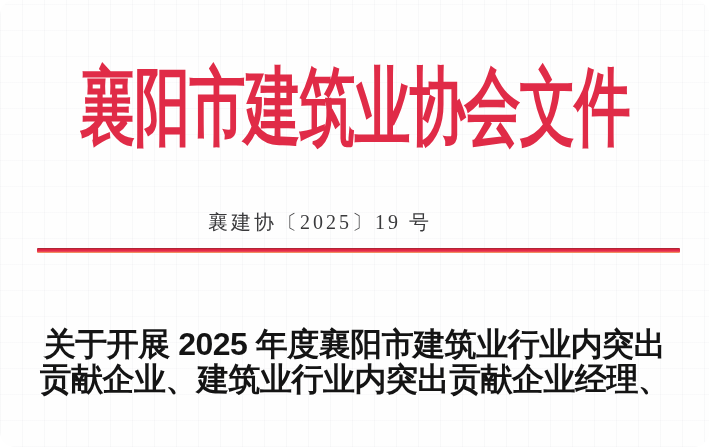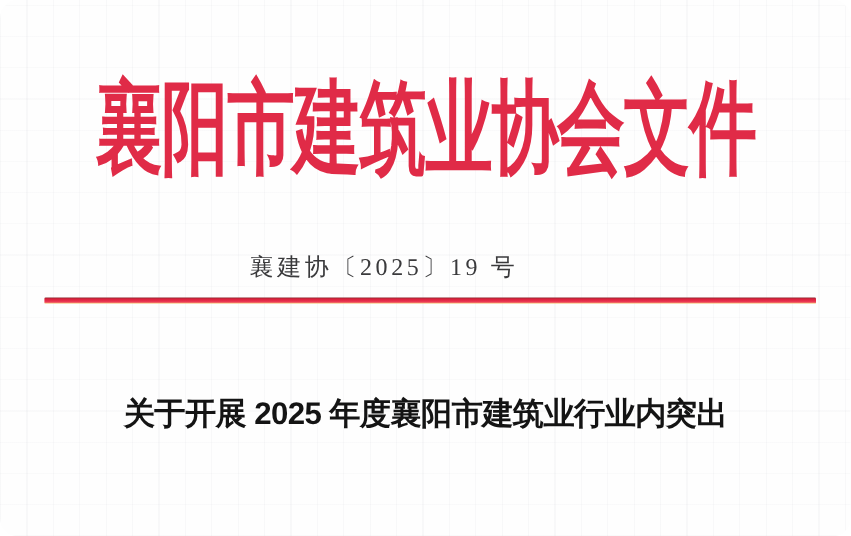--- a/index.html
+++ b/index.html
@@ -64,36 +64,37 @@
   }
   .notice-title {
     position: absolute;
     top: 327px;
     left: 0;
     width: 709px;
     text-align: center;
     color: #141414;
     font-family: "Liberation Sans", "DejaVu Sans", sans-serif;
     font-weight: 700;
-    font-size: 26px;
+    font-size: 32px;
     line-height: 35px;
     letter-spacing: -0.5px;
   }
   .notice-title .line {
     white-space: nowrap;
   }
 </style>
 </head>
 <body>
 
 <div class="page">
 
   <div class="org-title">襄阳市建筑业协会文件</div>
 
   <div class="doc-number">襄建协〔2025〕19 号</div>
 
   <div class="red-divider"></div>
 
   <div class="notice-title">
     <div class="line">关于开展 2025 年度襄阳市建筑业行业内突出</div>
+    <div class="line">贡献企业、建筑业行业内突出贡献企业经理、</div>
   </div>
 
 </div>
 
 </body></html>

